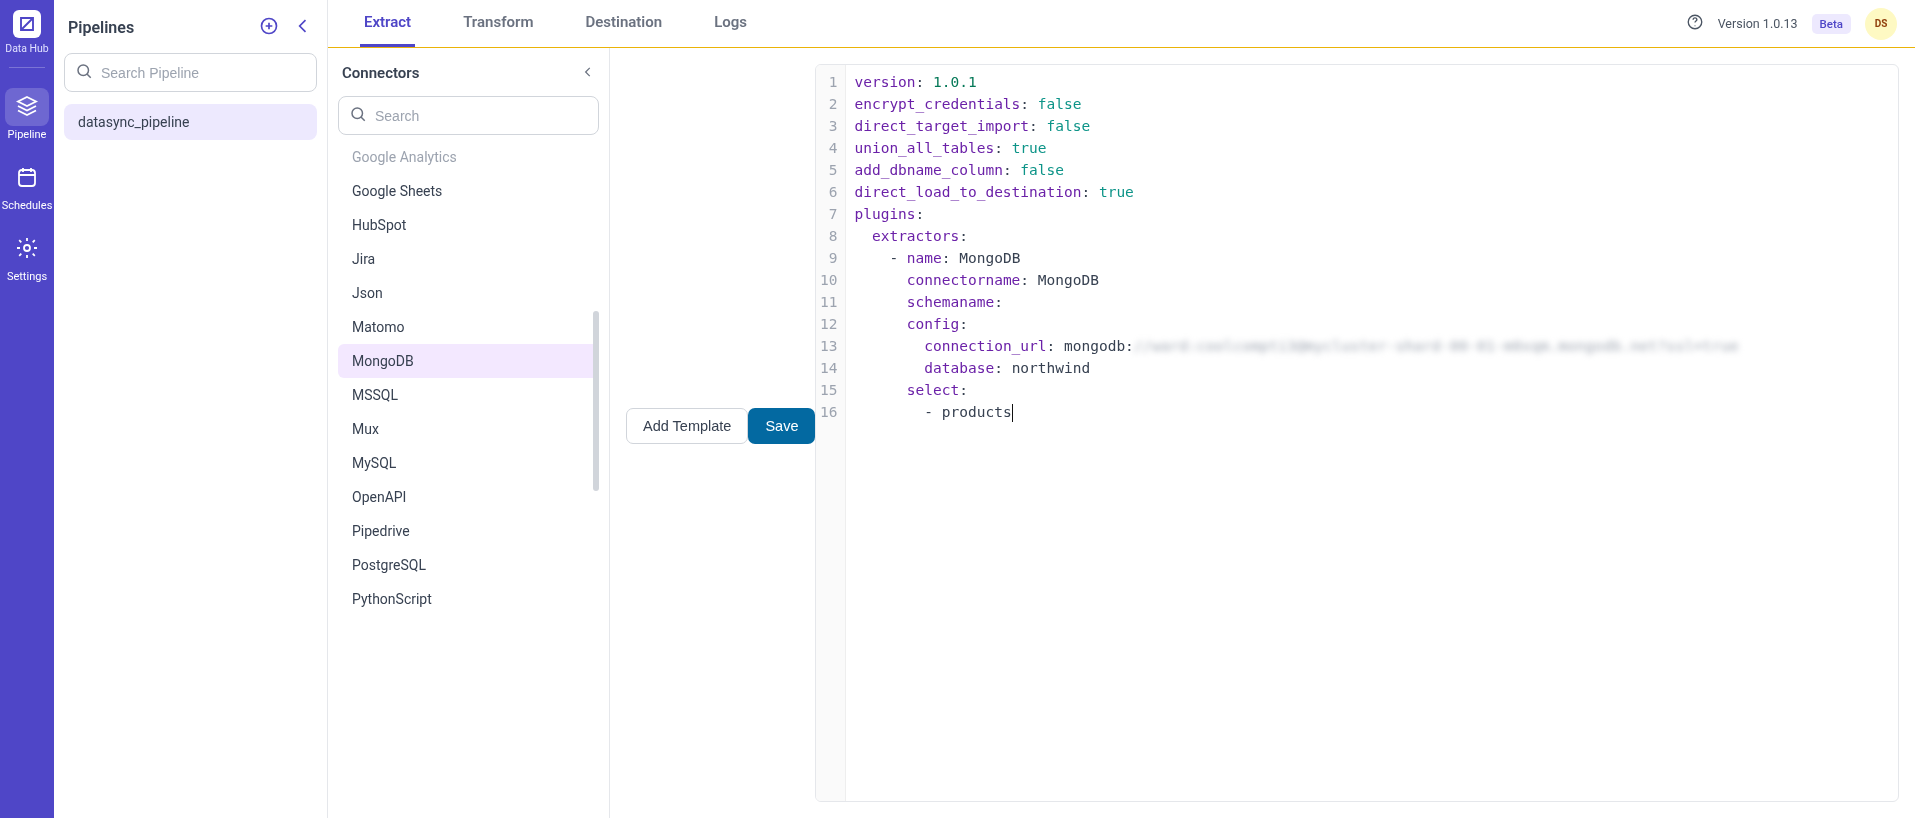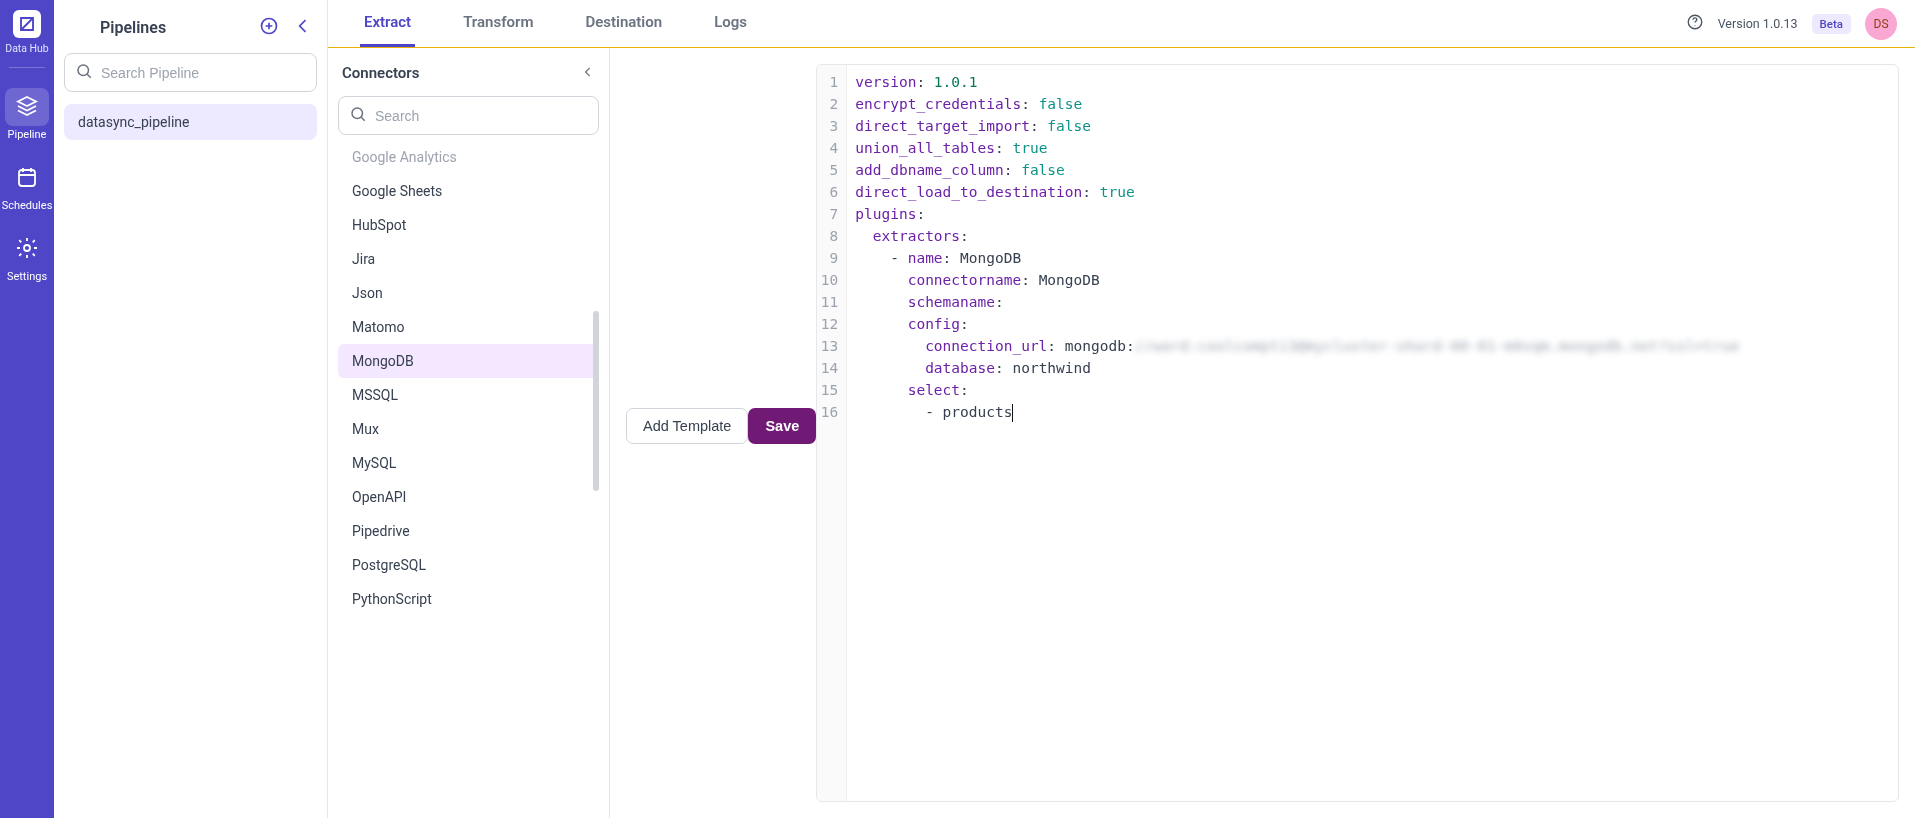--- a/index.html
+++ b/index.html
@@ -13,21 +13,21 @@
 .rail-app-name { font-size: 10.5px; text-align: center; margin-bottom: 12px; color: #e0e0ff; }
 .rail-divider { width: 36px; height: 1px; background: rgba(255,255,255,0.25); margin-bottom: 12px; }
 .rail-item { width: 100%; display: flex; flex-direction: column; align-items: center; padding: 8px 0 10px; cursor: pointer; }
 .rail-item.active .rail-icon-box { background: rgba(255,255,255,0.18); border-radius: 8px; }
 .rail-icon-box { width: 44px; height: 38px; display: flex; align-items: center; justify-content: center; }
 .rail-item svg { width: 24px; height: 24px; stroke: #fff; fill: none; stroke-width: 1.8; }
 .rail-label { font-size: 11px; color: #fff; margin-top: 2px; }
 
 
 .pipelines-panel { width: 274px; border-right: 1px solid #e5e7eb; background: #fff; padding: 16px 10px; }
-.pp-header { display: flex; align-items: center; justify-content: space-between; margin-bottom: 14px; padding: 0 4px; margin-left: 32px;}
+.pp-header { display: flex; align-items: center; justify-content: space-between; margin-bottom: 14px; padding: 0 4px;}
 .pp-title { font-size: 16px; font-weight: 600; color: #374151; }
 .pp-actions { display: flex; align-items: center; gap: 14px; }
 .pp-actions svg { width: 20px; height: 20px; cursor: pointer; stroke: #4f46c7; fill: none; stroke-width: 2; }
 .search-box { display: flex; align-items: center; border: 1px solid #d1d5db; border-radius: 8px; padding: 8px 10px; gap: 8px; margin-bottom: 12px; }
 .search-box svg { width: 18px; height: 18px; stroke: #6b7280; fill: none; stroke-width: 2; }
 .search-box input { border: none; outline: none; flex: 1; font-size: 14px; color: #8b5cf6; background: transparent; }
 .search-box input::placeholder { color: #9ca3af; }
 .pipeline-item { padding: 10px 14px; border-radius: 8px; font-size: 14px; color: #374151; cursor: pointer; }
 .pipeline-item.active { background: #ede9fe; }
 
@@ -36,21 +36,21 @@
 
 
 .topbar { display: flex; align-items: center; justify-content: space-between; border-bottom: 1px solid #eab308; padding: 0 18px; height: 48px; }
 .tabs { display: flex; gap: 44px; padding-left: 14px; }
 .tab { font-size: 15px; font-weight: 600; color: #6b7280; padding: 13px 4px; cursor: pointer; border-bottom: 3px solid transparent; }
 .tab.active { color: #4f46c7; border-bottom-color: #4f46c7; }
 .top-right { display: flex; align-items: center; gap: 14px; }
 .help-icon svg { width: 18px; height: 18px; stroke: #4b5563; fill: none; stroke-width: 1.8; }
 .version-text { font-size: 12.5px; color: #4b5563; }
 .beta-badge { font-size: 11.5px; color: #4f46c7; background: #ede9fe; padding: 3px 8px; border-radius: 5px; font-weight: 500; }
-.avatar { width: 32px; height: 32px; border-radius: 50%; background: #f9a8d4; display: flex; align-items: center; justify-content: center; font-size: 12px; font-weight: 400; color: #92400e; }
+.avatar { width: 32px; height: 32px; border-radius: 50%; background: #fef9c3; display: flex; align-items: center; justify-content: center; font-size: 10px; font-weight: 700; color: #92400e; }
 
 
 .body { flex: 1; display: flex; }
 
 
 .connectors-panel { width: 282px; border-right: 1px solid #e5e7eb; padding: 16px 10px 0; display: flex; flex-direction: column; }
 .conn-header { display: flex; align-items: center; justify-content: space-between; margin-bottom: 14px; padding: 0 4px;}
 .conn-title { font-size: 15px; font-weight: 600; color: #374151; }
 .chevron-left-icon svg { width: 14px; height: 14px; stroke: #6b7280; fill: none; stroke-width: 2.2; cursor: pointer;}
 .conn-list-wrap { position: relative; flex: 1; overflow: hidden; }
@@ -59,21 +59,21 @@
 .conn-item.first-cut { color: #9ca3af; padding-top: 2px;} 
 .conn-item.selected { background: #f3e8ff; }
 .conn-scroll-track { position: absolute; right: 0; top: 24px; width: 6px; height: 420px; background: transparent; }
 .conn-scroll-thumb { width: 6px; height: 180px; background: #d1d5db; border-radius: 3px; margin-top: 140px; }
 
 
 .editor-area { flex: 1; display: flex; flex-direction: row; padding: 16px; }
 .editor-toolbar { display: flex; justify-content: space-between; align-items: center; margin-bottom: 14px; }
 .btn { border-radius: 7px; padding: 9px 16px; font-size: 14.5px; font-weight: 500; cursor: pointer; border: 1px solid transparent; }
 .btn-outline { background: #fff; border-color: #d1d5db; color: #374151; }
-.btn-primary { background: #701a75; color: #fff; font-weight: bold; }
+.btn-primary { background: #0369a1; color: #fff; }
 .code-editor { flex: 1; border: 1px solid #e5e7eb; border-radius: 6px; display: flex; background: #fff; font-family: 'SF Mono', Menlo, Consolas, monospace; font-size: 14.5px; line-height: 22px; overflow: hidden; }
 .gutter { width: 30px; text-align: right; color: #9ca3af; padding: 6px 6px 6px 0; background: #fafafa; border-right: 1px solid #eee; user-select: none; }
 .gutter div { padding-right: 2px; }
 .code-lines { padding: 6px 8px; white-space: pre; color: #374151; flex: 1; position: relative; }
 .k { color: #6b21a8; } 
 .v-bool { color: #0d9488; }
 .v-str { color: #374151; }
 .v-num { color: #047857; }
 .dash { color: #374151; }
 .blurred { filter: blur(3px); color: #9ca3af; user-select: none; letter-spacing: 0.3px;}

